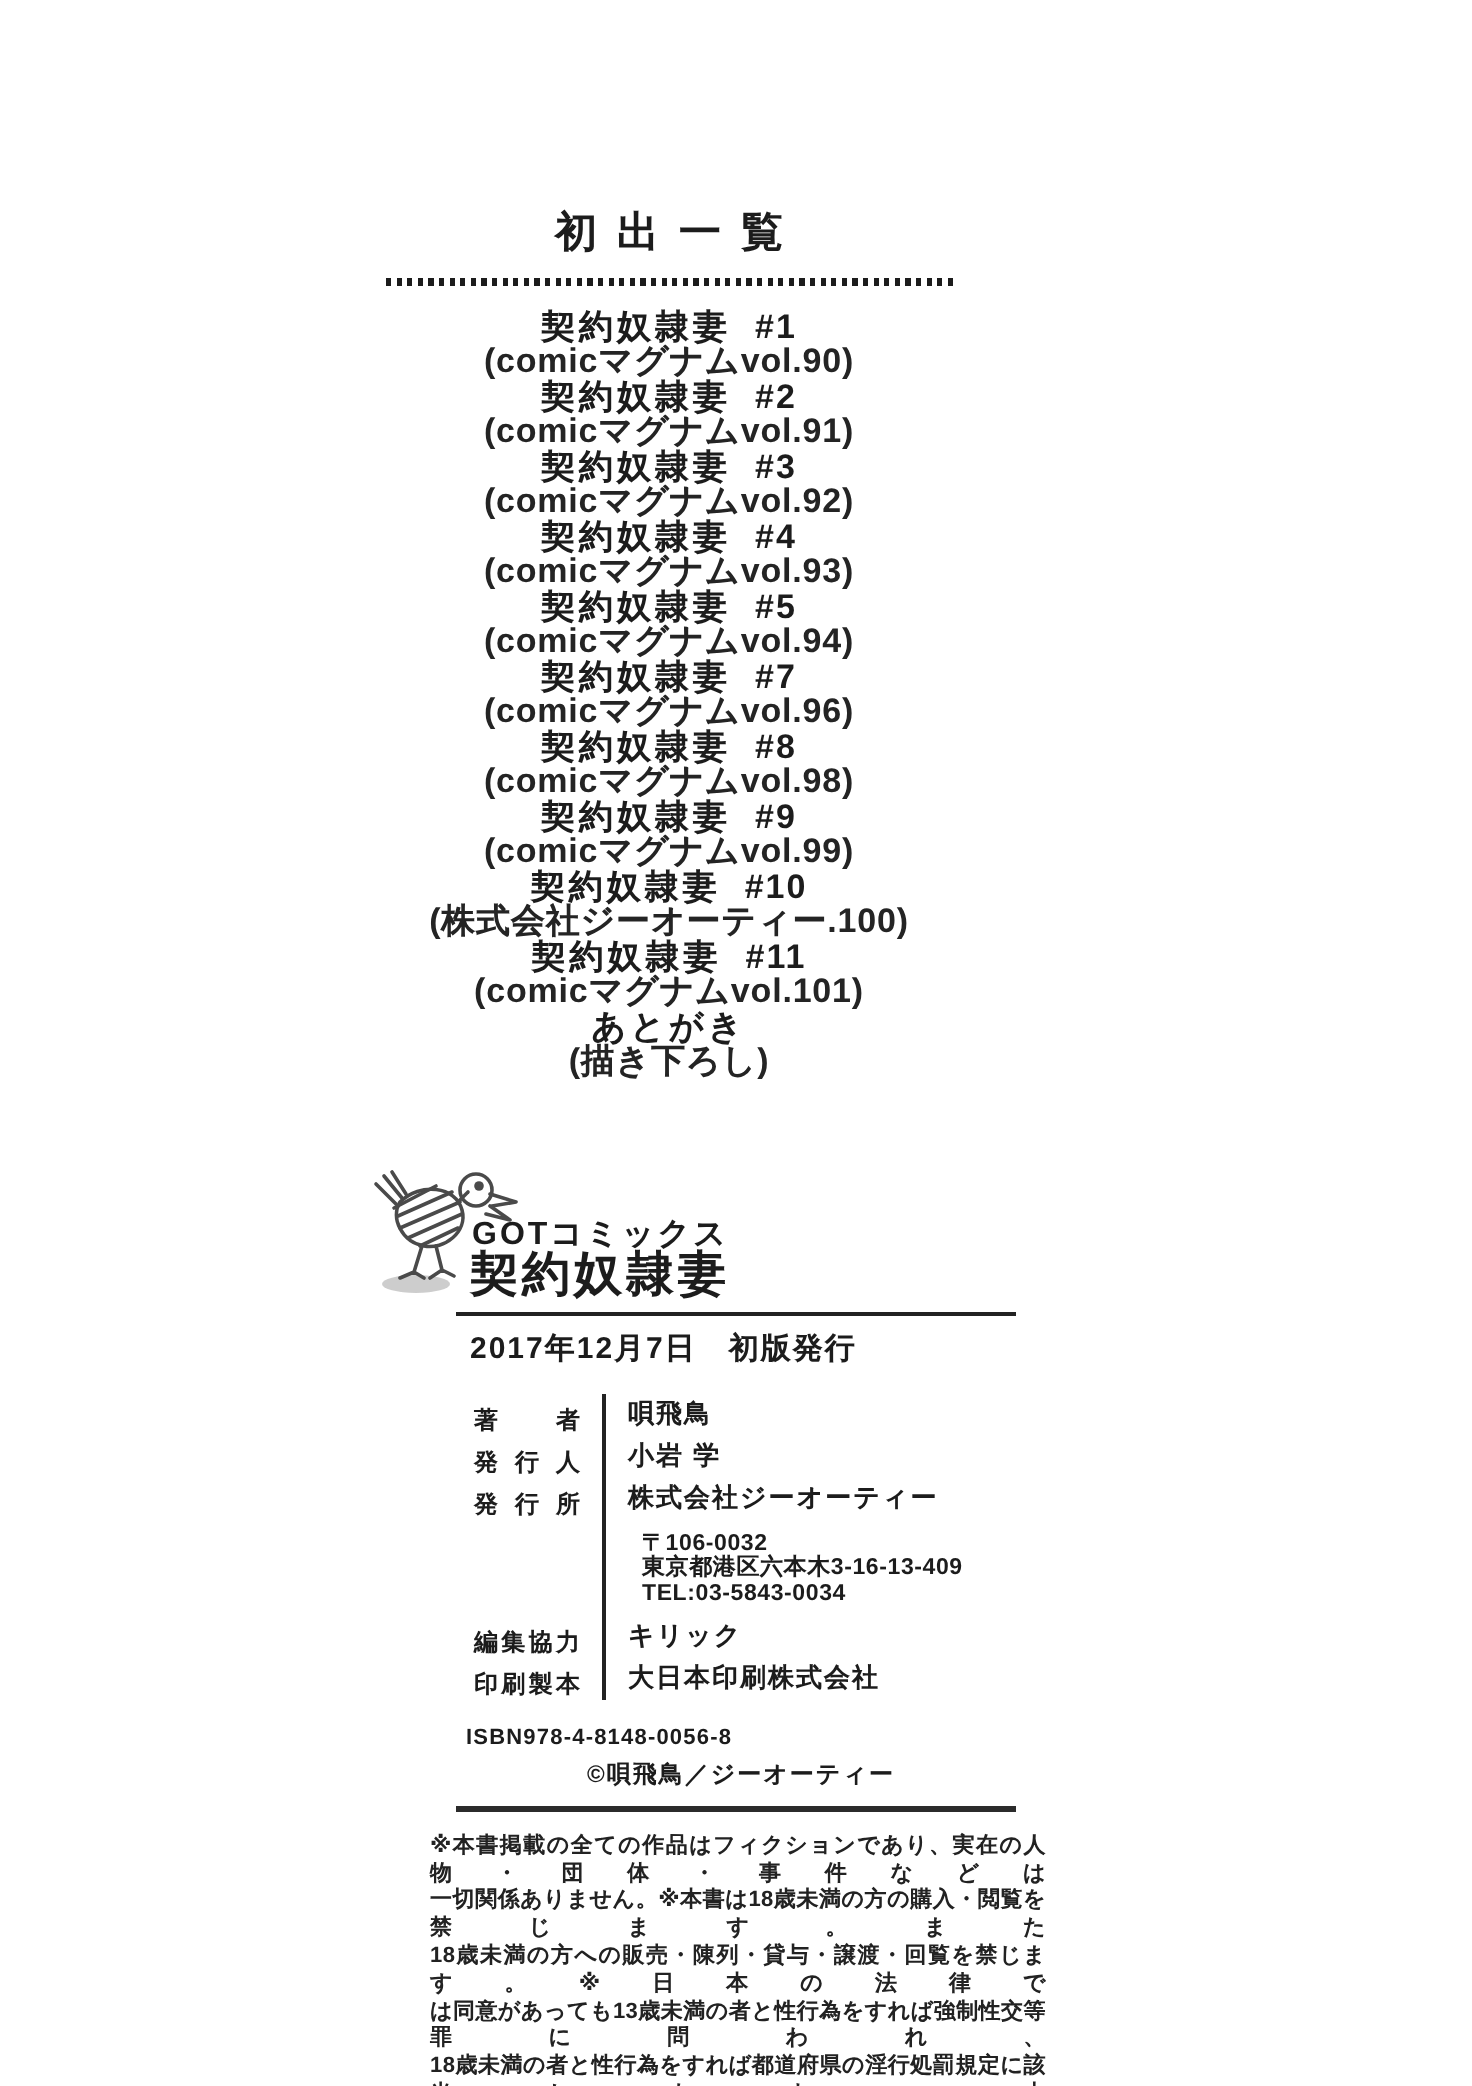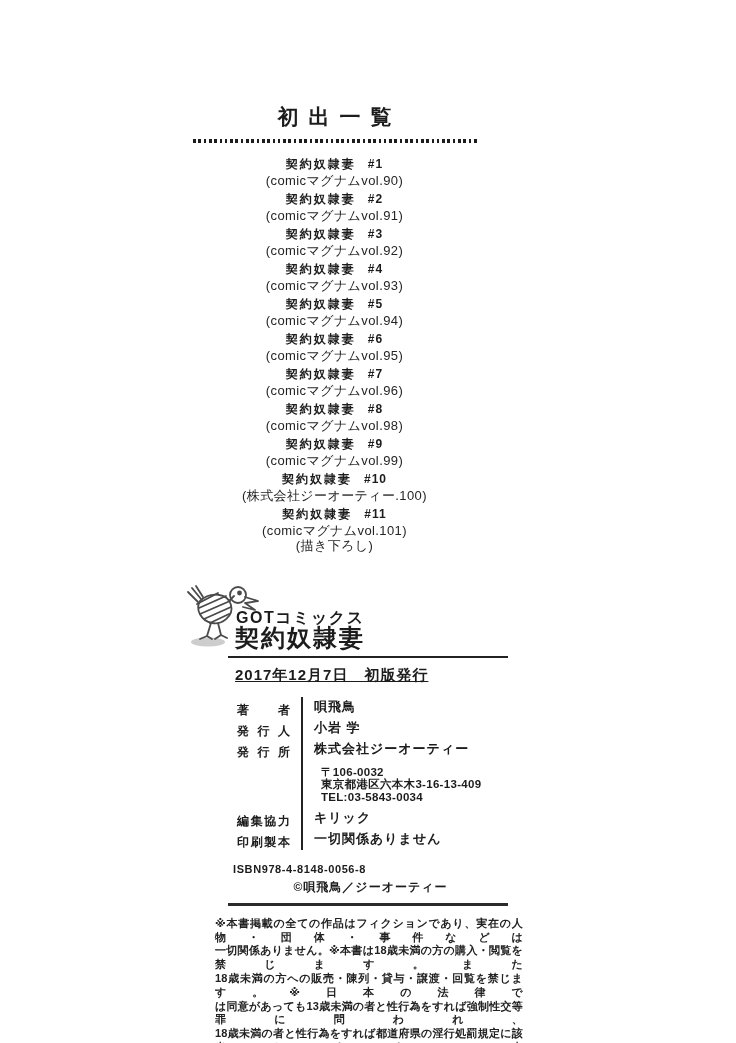--- a/index.html
+++ b/index.html
@@ -19,31 +19,31 @@
   .pub-list { position:absolute; top:104px; left:0; width:669px; text-align:center; }
   .pub-title {
     margin:0 0 10px 0; font-size:21px; font-weight:bold;
     letter-spacing:10px; text-indent:10px; line-height:25px;
   }
   .dotted-divider {
     width:284px; height:3.5px; margin:0 auto 11px auto;
     background-image: repeating-linear-gradient(90deg, var(--ink) 0 2.6px, transparent 2.6px 5.3px);
   }
   .entry { height:35px; }
-  .entry-title { font-size:12px; font-weight:bold; letter-spacing:2px; line-height:20px; }
+  .entry-title { font-size:17px; font-weight:bold; letter-spacing:2px; line-height:20px; }
   .entry-num { margin-left:12px; letter-spacing:1px; }
-  .entry-source { font-size:13px; font-weight:normal; line-height:13px; letter-spacing:0.4px; color:#242424; }
+  .entry-source { font-size:17px; font-weight:bold; line-height:13px; letter-spacing:0.4px; color:#242424; }
 
   
   .colophon { position:absolute; left:228px; top:581px; width:280px; }
   .bird { position:absolute; left:-46px; top:0; }
   .imprint { margin:31px 0 0 8px; font-size:16px; font-weight:bold; letter-spacing:1.5px; line-height:12px; }
   .book-title { margin:1px 0 5px 7px; font-size:24px; font-weight:bold; letter-spacing:2px; line-height:26px; }
   .rule { border-top:2px solid #222; }
-  .edition { margin:8px 0 0 7px; font-size:15px; font-weight:bold; letter-spacing:1px; line-height:18px;text-decoration:underline; }
+  .edition { margin:8px 0 0 7px; font-size:15px; font-weight:bold; letter-spacing:1px; line-height:18px; }
 
   .credits { display:grid; grid-template-columns:64px 1fr; margin:13px 0 0 9px; }
   .credit-label {
     font-size:12px; font-weight:bold; line-height:14px;
     text-align:justify; text-align-last:justify;
     padding:6px 11px 0 0;
   }
   .credit-value-cell { border-left:2px solid #222; padding:2px 0 3px 11px; }
   .credit-value { font-size:13px; font-weight:bold; line-height:16px; letter-spacing:1px; }
   .credit-sub { margin-top:9px; padding-bottom:2px; }
@@ -86,24 +86,20 @@
   <div class="entry">
     <div class="entry-title"><span>契約奴隷妻</span><span class="entry-num">#4</span></div>
     <div class="entry-source">(comicマグナムvol.93)</div>
   </div>
 
   <div class="entry">
     <div class="entry-title"><span>契約奴隷妻</span><span class="entry-num">#5</span></div>
     <div class="entry-source">(comicマグナムvol.94)</div>
   </div>
 
-  <div class="entry">
-    <div class="entry-title"><span>契約奴隷妻</span><span class="entry-num">#6</span></div>
-    <div class="entry-source">(comicマグナムvol.95)</div>
-  </div>
 
   <div class="entry">
     <div class="entry-title"><span>契約奴隷妻</span><span class="entry-num">#7</span></div>
     <div class="entry-source">(comicマグナムvol.96)</div>
   </div>
 
   <div class="entry">
     <div class="entry-title"><span>契約奴隷妻</span><span class="entry-num">#8</span></div>
     <div class="entry-source">(comicマグナムvol.98)</div>
   </div>
@@ -117,20 +113,21 @@
     <div class="entry-title"><span>契約奴隷妻</span><span class="entry-num">#10</span></div>
     <div class="entry-source">(株式会社ジーオーティー.100)</div>
   </div>
 
   <div class="entry">
     <div class="entry-title"><span>契約奴隷妻</span><span class="entry-num">#11</span></div>
     <div class="entry-source">(comicマグナムvol.101)</div>
   </div>
 
   <div class="entry">
+    <div class="entry-title"><span>あとがき</span></div>
     <div class="entry-source">(描き下ろし)</div>
   </div>
 </div>
   </section>
 
   <section class="colophon">
     <svg class="bird" viewBox="0 0 86 68" width="86" height="68" aria-hidden="true">
       <ellipse cx="26" cy="61" rx="17" ry="4.5" fill="#c4c4c4" opacity="0.85"></ellipse>
       <g fill="none" stroke="#4a4a4a" stroke-width="1.8" stroke-linecap="round" stroke-linejoin="round">
         <path d="M16 21 L6 11 M19 18 L10 7 M21 16 L14 5"></path>
@@ -175,21 +172,21 @@
   </div>
 
   <div class="credit-label">編集協力</div>
   <div class="credit-value-cell">
     <div class="credit-value">キリック</div>
 
   </div>
 
   <div class="credit-label">印刷製本</div>
   <div class="credit-value-cell">
-    <div class="credit-value">一切関係ありません</div>
+    <div class="credit-value">大日本印刷株式会社</div>
 
   </div>
 </div>
 
     <div class="isbn">ISBN978-4-8148-0056-8</div>
     <div class="copyright">©唄飛鳥／ジーオーティー</div>
     <div class="thick-rule"></div>
     <div class="disclaimer">
         <div class="disc-line">※本書掲載の全ての作品はフィクションであり、実在の人物・団体・事件などは</div>
         <div class="disc-line">一切関係ありません。※本書は18歳未満の方の購入・閲覧を禁じます。また</div>

